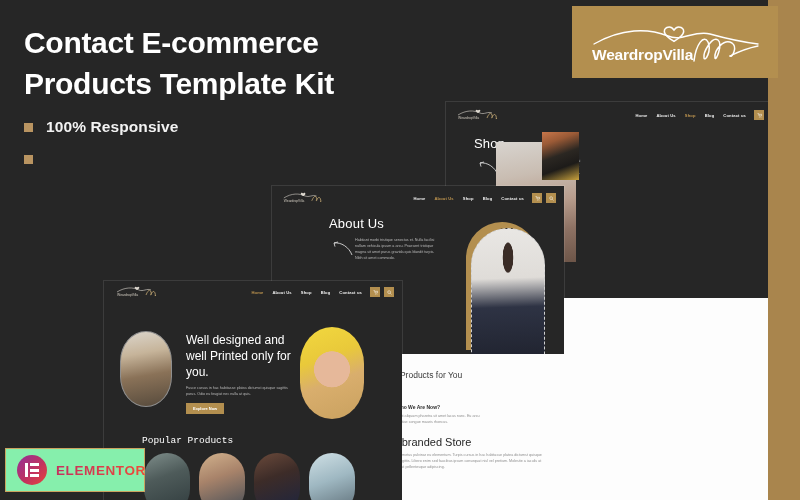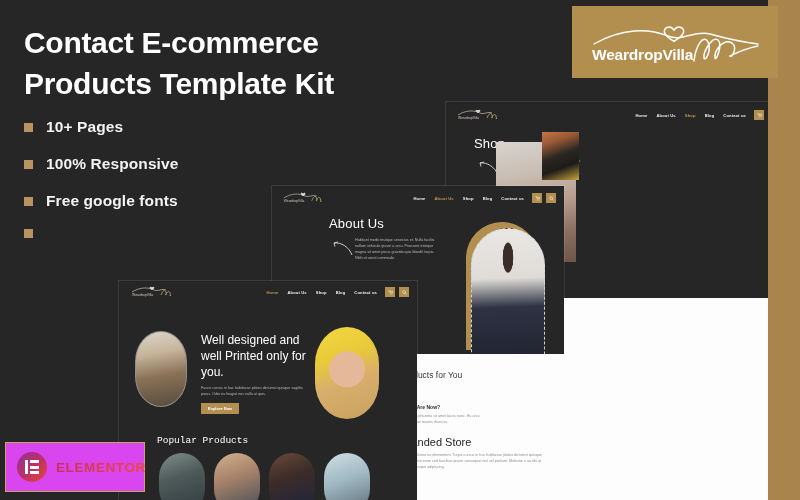--- a/index.html
+++ b/index.html
@@ -65,22 +65,22 @@
     width: 206px; height: 72px;
     background: #b38f4f;
     z-index: 50;
     display: flex; align-items: center; justify-content: center;
   }
   .brand-svg { display:block; }
 
   
   .elementor-badge {
     position: absolute; left: 5px; bottom: 8px;
-    width: 140px; height: 50px;
-    background: #d946ef;
+    width: 140px; height: 44px;
+    background: #86efac;
     border: 1px solid #c9a35f;
     z-index: 60;
     display: flex; align-items: center;
     padding-left: 11px;
     gap: 9px;
   }
   .el-logo {
     width: 30px; height: 30px; border-radius: 50%;
     background: linear-gradient(135deg, #92309b 0%, #c0325f 55%, #e8453c 100%);
     position: relative;
@@ -325,21 +325,21 @@
       <div class="mock-para mock-para-dark" style="position:absolute; left:50%; transform:translateX(-50%); top:60px; width:128px; text-align:center;">Consectetur adipiscing elit ut aliquam pharetra sit amet lacus nunc. Eu arcu cursus vitae congue mauris rhoncus.</div>
       <div class="grey-sheet" style="position:absolute; left:0; top:96px; width:292px; height:50px;"></div>
     </div>
 
     <div class="white-sheet" style="position:absolute; left:0; top:240px; width:292px; height:74px;">
       <div style="position:absolute; left:126px; top:10px; font-size:11px; color:#262626;">-branded Store</div>
       <div class="mock-para mock-para-dark" style="position:absolute; left:126px; top:27px; width:150px;">Id metus pulvinar eu elementum. Turpis cursus in hac habitasse platea dictumst quisque sagittis. Libero enim sed faucibus ipsum consequat nisl vel pretium. Molestie a iaculis at erat pellentesque adipiscing.</div>
     </div>
   </div>
 
-  <div class="mockup" style="left:119px; top:281px; width:298px; height:219px;">
+  <div class="mockup" style="left:104px; top:281px; width:298px; height:219px;">
     <div class="mock-nav" style="margin-top:3px;">
       <div class="mock-logo">
         <svg width="56" height="13" viewBox="0 0 54 13">
           <path d="M4 8 C12 3, 20 3, 26 6 C30 8, 34 4, 38 6" stroke="#ded9d0" fill="none" stroke-width="0.6"></path>
           <path d="M24 3.4 c-1-1.4-3-0.4-2.2 0.9 c0.5 0.8 1.6 1.4 2.2 1.8 c0.6-0.4 1.7-1 2.2-1.8 c0.8-1.3-1.2-2.3-2.2-0.9z" fill="#ded9d0"></path>
           <text x="4" y="12" font-size="3.4" fill="#cfc9be" font-family="Liberation Sans, sans-serif">WeardropVilla</text>
           <path d="M33 11 c2-5, 4-6, 5-3 c1 3, -1 4, 0 2 c1-2, 3-4, 4-1 c1 3, -1 4, 1 2" stroke="#d5b77d" fill="none" stroke-width="0.7"></path>
         </svg>
       </div>
       <div class="mock-menu">
@@ -387,29 +387,21 @@
   <div class="headline">
     <h1>
       <span>Contact E-commerce</span><br>
       <span>Products Template Kit</span>
     </h1>
   </div>
 
   <div class="features">
     <div class="feature-row">
       <div class="feature-bullet"></div>
-      <div class="feature-label">10+ Pages</div>
-    </div>
-    <div class="feature-row">
-      <div class="feature-bullet"></div>
       <div class="feature-label">100% Responsive</div>
-    </div>
-    <div class="feature-row">
-      <div class="feature-bullet"></div>
-      <div class="feature-label">Free google fonts</div>
     </div>
     <div class="feature-row">
       <div class="feature-bullet"></div>
     </div>
   </div>
 
   <div class="brand-panel">
     <svg class="brand-svg" width="186" height="56" viewBox="0 0 186 56">
       <path d="M12 30 C40 14, 66 14, 86 22 C100 28, 112 16, 128 20 C146 25, 160 28, 176 30" stroke="#ffffff" fill="none" stroke-width="1.4" stroke-linecap="round"></path>
       <path d="M92 16 c-4-6-12-2-9 3.6 c2 3.6 6.6 6.2 9 7.8 c2.4-1.6 7-4.2 9-7.8 c3-5.6-5-9.6-9-3.6z" fill="none" stroke="#ffffff" stroke-width="1.5"></path>

